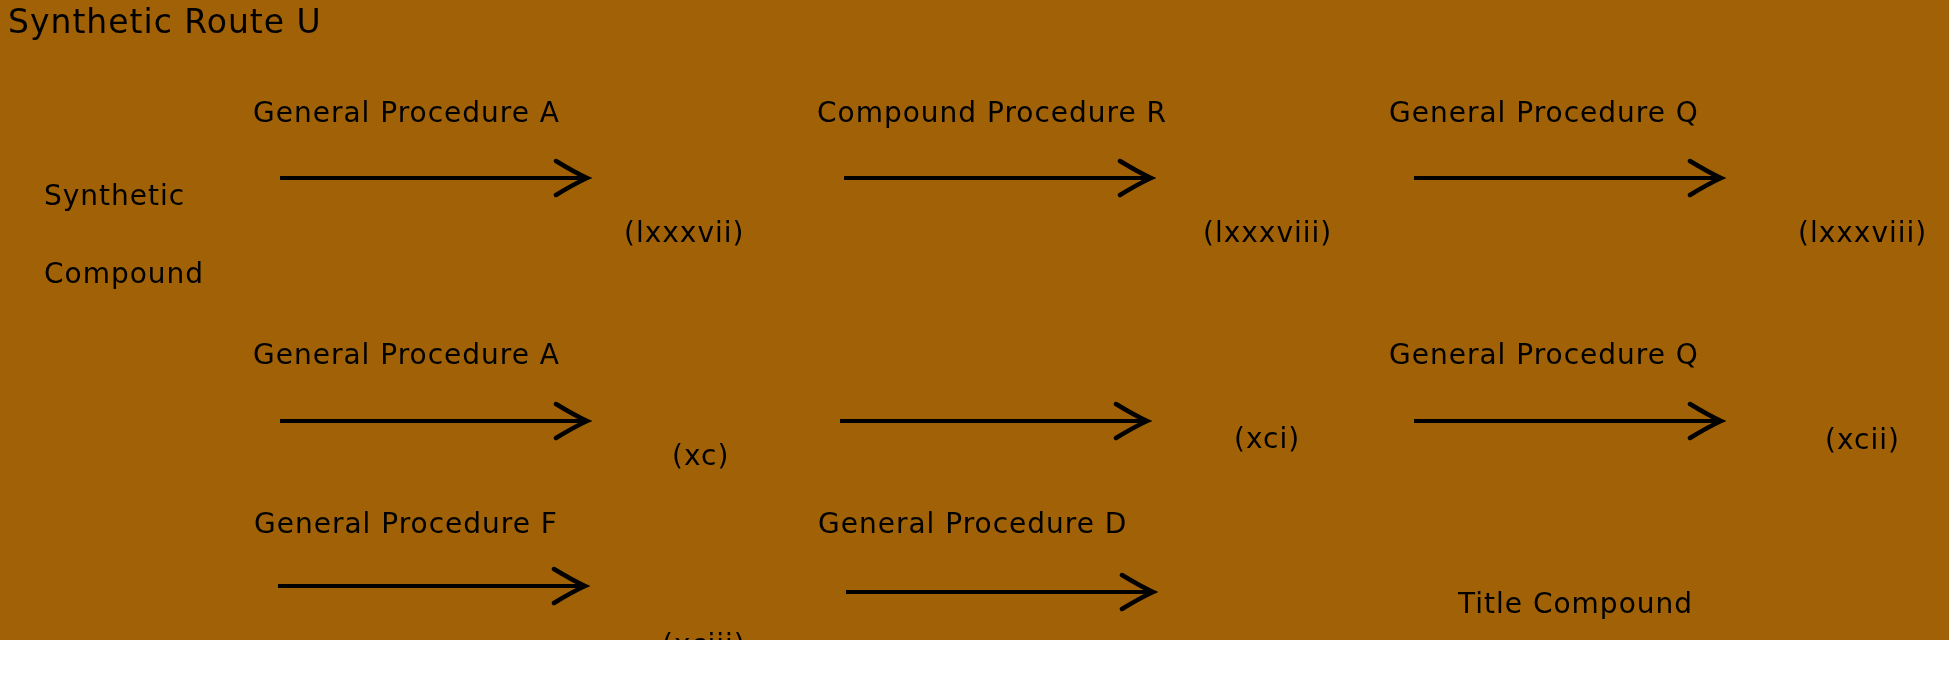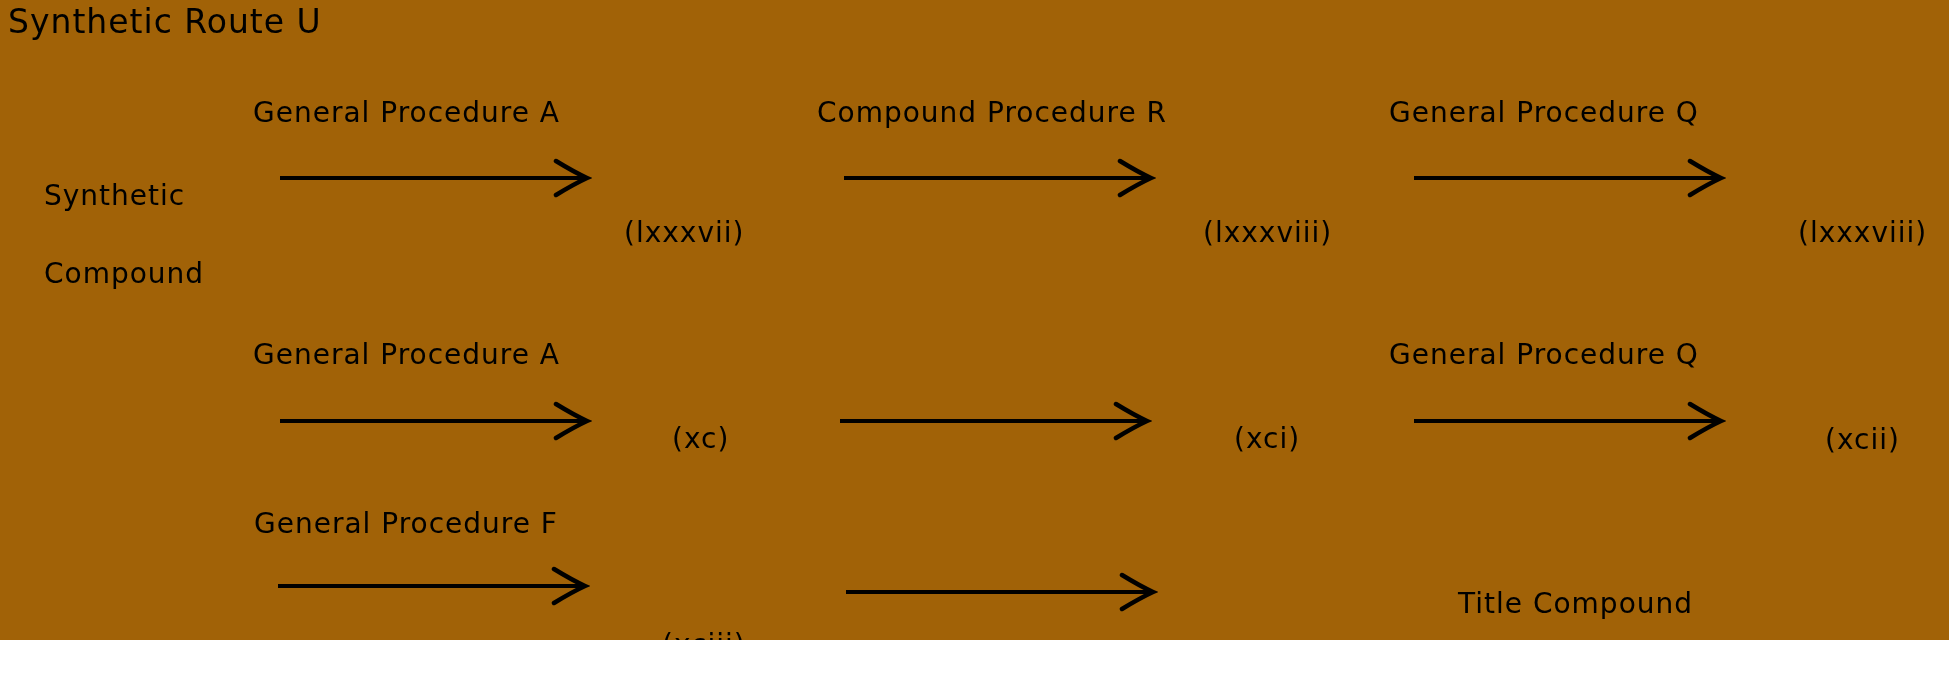--- a/index.html
+++ b/index.html
@@ -70,21 +70,21 @@
     <line x1="4" y1="22" x2="306" y2="22" stroke-width="4"></line>
     <path d="M 280,5 Q 298,16 311,22 Q 298,28 280,39" stroke-width="4.5" stroke-linecap="round"></path>
   </svg>
   <div class="abs compound-label" style="left:1798px; top:216px;">(lxxxviii)</div>
 
   <div class="abs proc-label" style="left:253px; top:338px;">General Procedure A</div>
   <svg class="arrow-svg" style="left:276px; top:399px;" width="316" height="44" viewBox="0 0 316 44">
     <line x1="4" y1="22" x2="306" y2="22" stroke-width="4"></line>
     <path d="M 280,5 Q 298,16 311,22 Q 298,28 280,39" stroke-width="4.5" stroke-linecap="round"></path>
   </svg>
-  <div class="abs compound-label" style="left:672px; top:422px;text-align:center;">(xc)</div>
+  <div class="abs compound-label" style="left:672px; top:439px;text-align:center;">(xc)</div>
 
   <svg class="arrow-svg" style="left:836px; top:399px;" width="316" height="44" viewBox="0 0 316 44">
     <line x1="4" y1="22" x2="306" y2="22" stroke-width="4"></line>
     <path d="M 280,5 Q 298,16 311,22 Q 298,28 280,39" stroke-width="4.5" stroke-linecap="round"></path>
   </svg>
   <div class="abs compound-label" style="left:1234px; top:422px;">(xci)</div>
 
   <div class="abs proc-label" style="left:1389px; top:338px;">General Procedure Q</div>
   <svg class="arrow-svg" style="left:1410px; top:399px;" width="316" height="44" viewBox="0 0 316 44">
     <line x1="4" y1="22" x2="306" y2="22" stroke-width="4"></line>
@@ -92,19 +92,20 @@
   </svg>
   <div class="abs compound-label" style="left:1825px; top:423px;text-align:right;">(xcii)</div>
 
   <div class="abs proc-label" style="left:254px; top:507px;">General Procedure F</div>
   <svg class="arrow-svg" style="left:274px; top:564px;" width="316" height="44" viewBox="0 0 316 44">
     <line x1="4" y1="22" x2="306" y2="22" stroke-width="4"></line>
     <path d="M 280,5 Q 298,16 311,22 Q 298,28 280,39" stroke-width="4.5" stroke-linecap="round"></path>
   </svg>
   <div class="abs compound-label" style="left:662px; top:628px;">(xciii)</div>
 
+  <div class="abs proc-label" style="left:818px; top:507px;">General Procedure D</div>
   <svg class="arrow-svg" style="left:842px; top:570px;" width="316" height="44" viewBox="0 0 316 44">
     <line x1="4" y1="22" x2="306" y2="22" stroke-width="4"></line>
     <path d="M 280,5 Q 298,16 311,22 Q 298,28 280,39" stroke-width="4.5" stroke-linecap="round"></path>
   </svg>
   <div class="abs compound-label" style="left:1458px; top:587px;">Title Compound</div>
 
 </div>
 
 </body></html>

